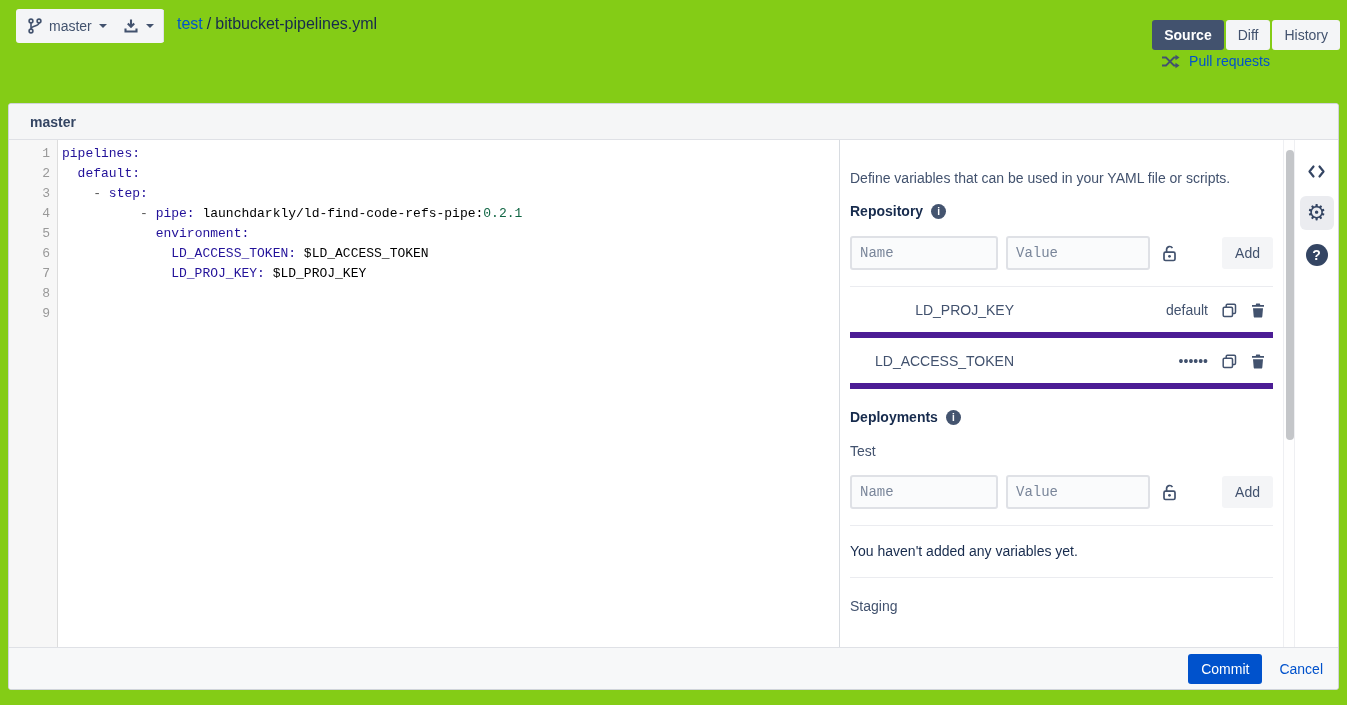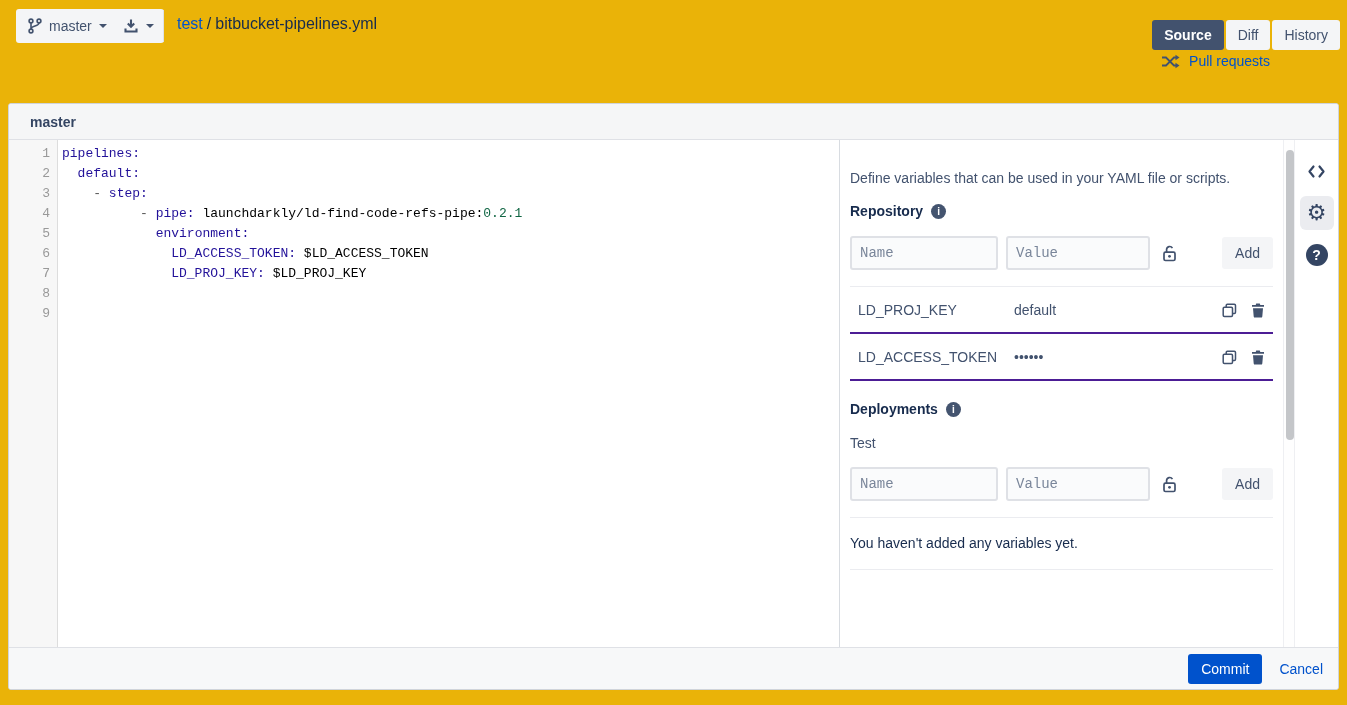--- a/index.html
+++ b/index.html
@@ -1,17 +1,17 @@
 <!DOCTYPE html>
 <html><head>
 <meta charset="utf-8">
 <style>
   * { margin:0; padding:0; box-sizing:border-box; }
   body { font-family:"Liberation Sans", sans-serif; background:#fff; }
-  .page { position:relative; width:1347px; height:705px; background:#eab308; overflow:hidden; }
+  .page { position:relative; width:1347px; height:705px; background:#84cc16; overflow:hidden; }
 
   
   .topbar { position:absolute; top:0; left:0; right:0; height:46px; }
   .btn-light {
     display:inline-flex; align-items:center; gap:7px; height:34px; padding:0 12px;
     background:#F4F5F7; border:none; border-radius:3px; color:#42526E; font-size:14px;
     font-family:inherit; cursor:pointer;
   }
   .branch-btn { position:absolute; left:16px; top:9px; }
   .download-btn { position:absolute; left:113px; top:9px; padding:0 10px; }
@@ -76,21 +76,21 @@
   }
   .var-input::placeholder { color:#7A869A; }
   .in-name { width:148px; }
   .in-value { width:144px; margin-left:8px; }
   .lock-wrap { margin-left:11px; display:inline-flex; cursor:pointer; }
   .add-btn {
     margin-left:auto; height:32px; padding:0 13px; background:#F4F5F7; color:#42526E;
     border:none; border-radius:3px; font-size:14px; font-family:inherit; cursor:pointer;
   }
   .rule { border:none; border-top:1px solid #EBECF0; margin-top:16px; }
-  .var-row { display:flex; align-items:center; padding:15px 8px 14px 8px; border-bottom:2px solid #4c1d95; }
+  .var-row { display:flex; align-items:center; padding:15px 8px 14px 8px; border-bottom:6px solid #4c1d95;text-align:right; }
   .var-name { width:156px; font-size:14px; color:#42526E; }
   .var-value { flex:1; font-size:14px; color:#42526E; }
   .row-icon { display:inline-flex; cursor:pointer; margin-left:14px; }
   .empty-msg { text-align:left; padding:17px 0 18px 0; font-size:14px; color:#172B4D; border-bottom:1px solid #EBECF0; }
   .staging-label { margin-top:20px; font-size:14px; color:#42526E; }
 
   
   .scroll-strip { width:12px; flex:none; background:#FEFEFE; border-left:1px solid #EEEFF2; border-right:1px solid #EEEFF2; position:relative; }
   .scroll-thumb { position:absolute; left:1.5px; top:10px; width:8px; height:290px; background:#C4C6C9; border-radius:4px; cursor:pointer; }
 
@@ -274,20 +274,21 @@
               <circle cx="8.5" cy="12.3" r="1.4" fill="#42526E"></circle>
             </svg>
           </span>
           <button class="add-btn">Add</button>
         </div>
 
         <hr class="rule">
 
         <div class="empty-msg">You haven't added any variables yet.</div>
 
+        <div class="staging-label">Staging</div>
       </div>
 
       <div class="scroll-strip">
         <div class="scroll-thumb"></div>
       </div>
 
       <div class="icon-rail">
         <div class="rail-btn">
           <span style="display:inline-flex;">
             <svg width="19" height="15" viewBox="0 0 19 15">

